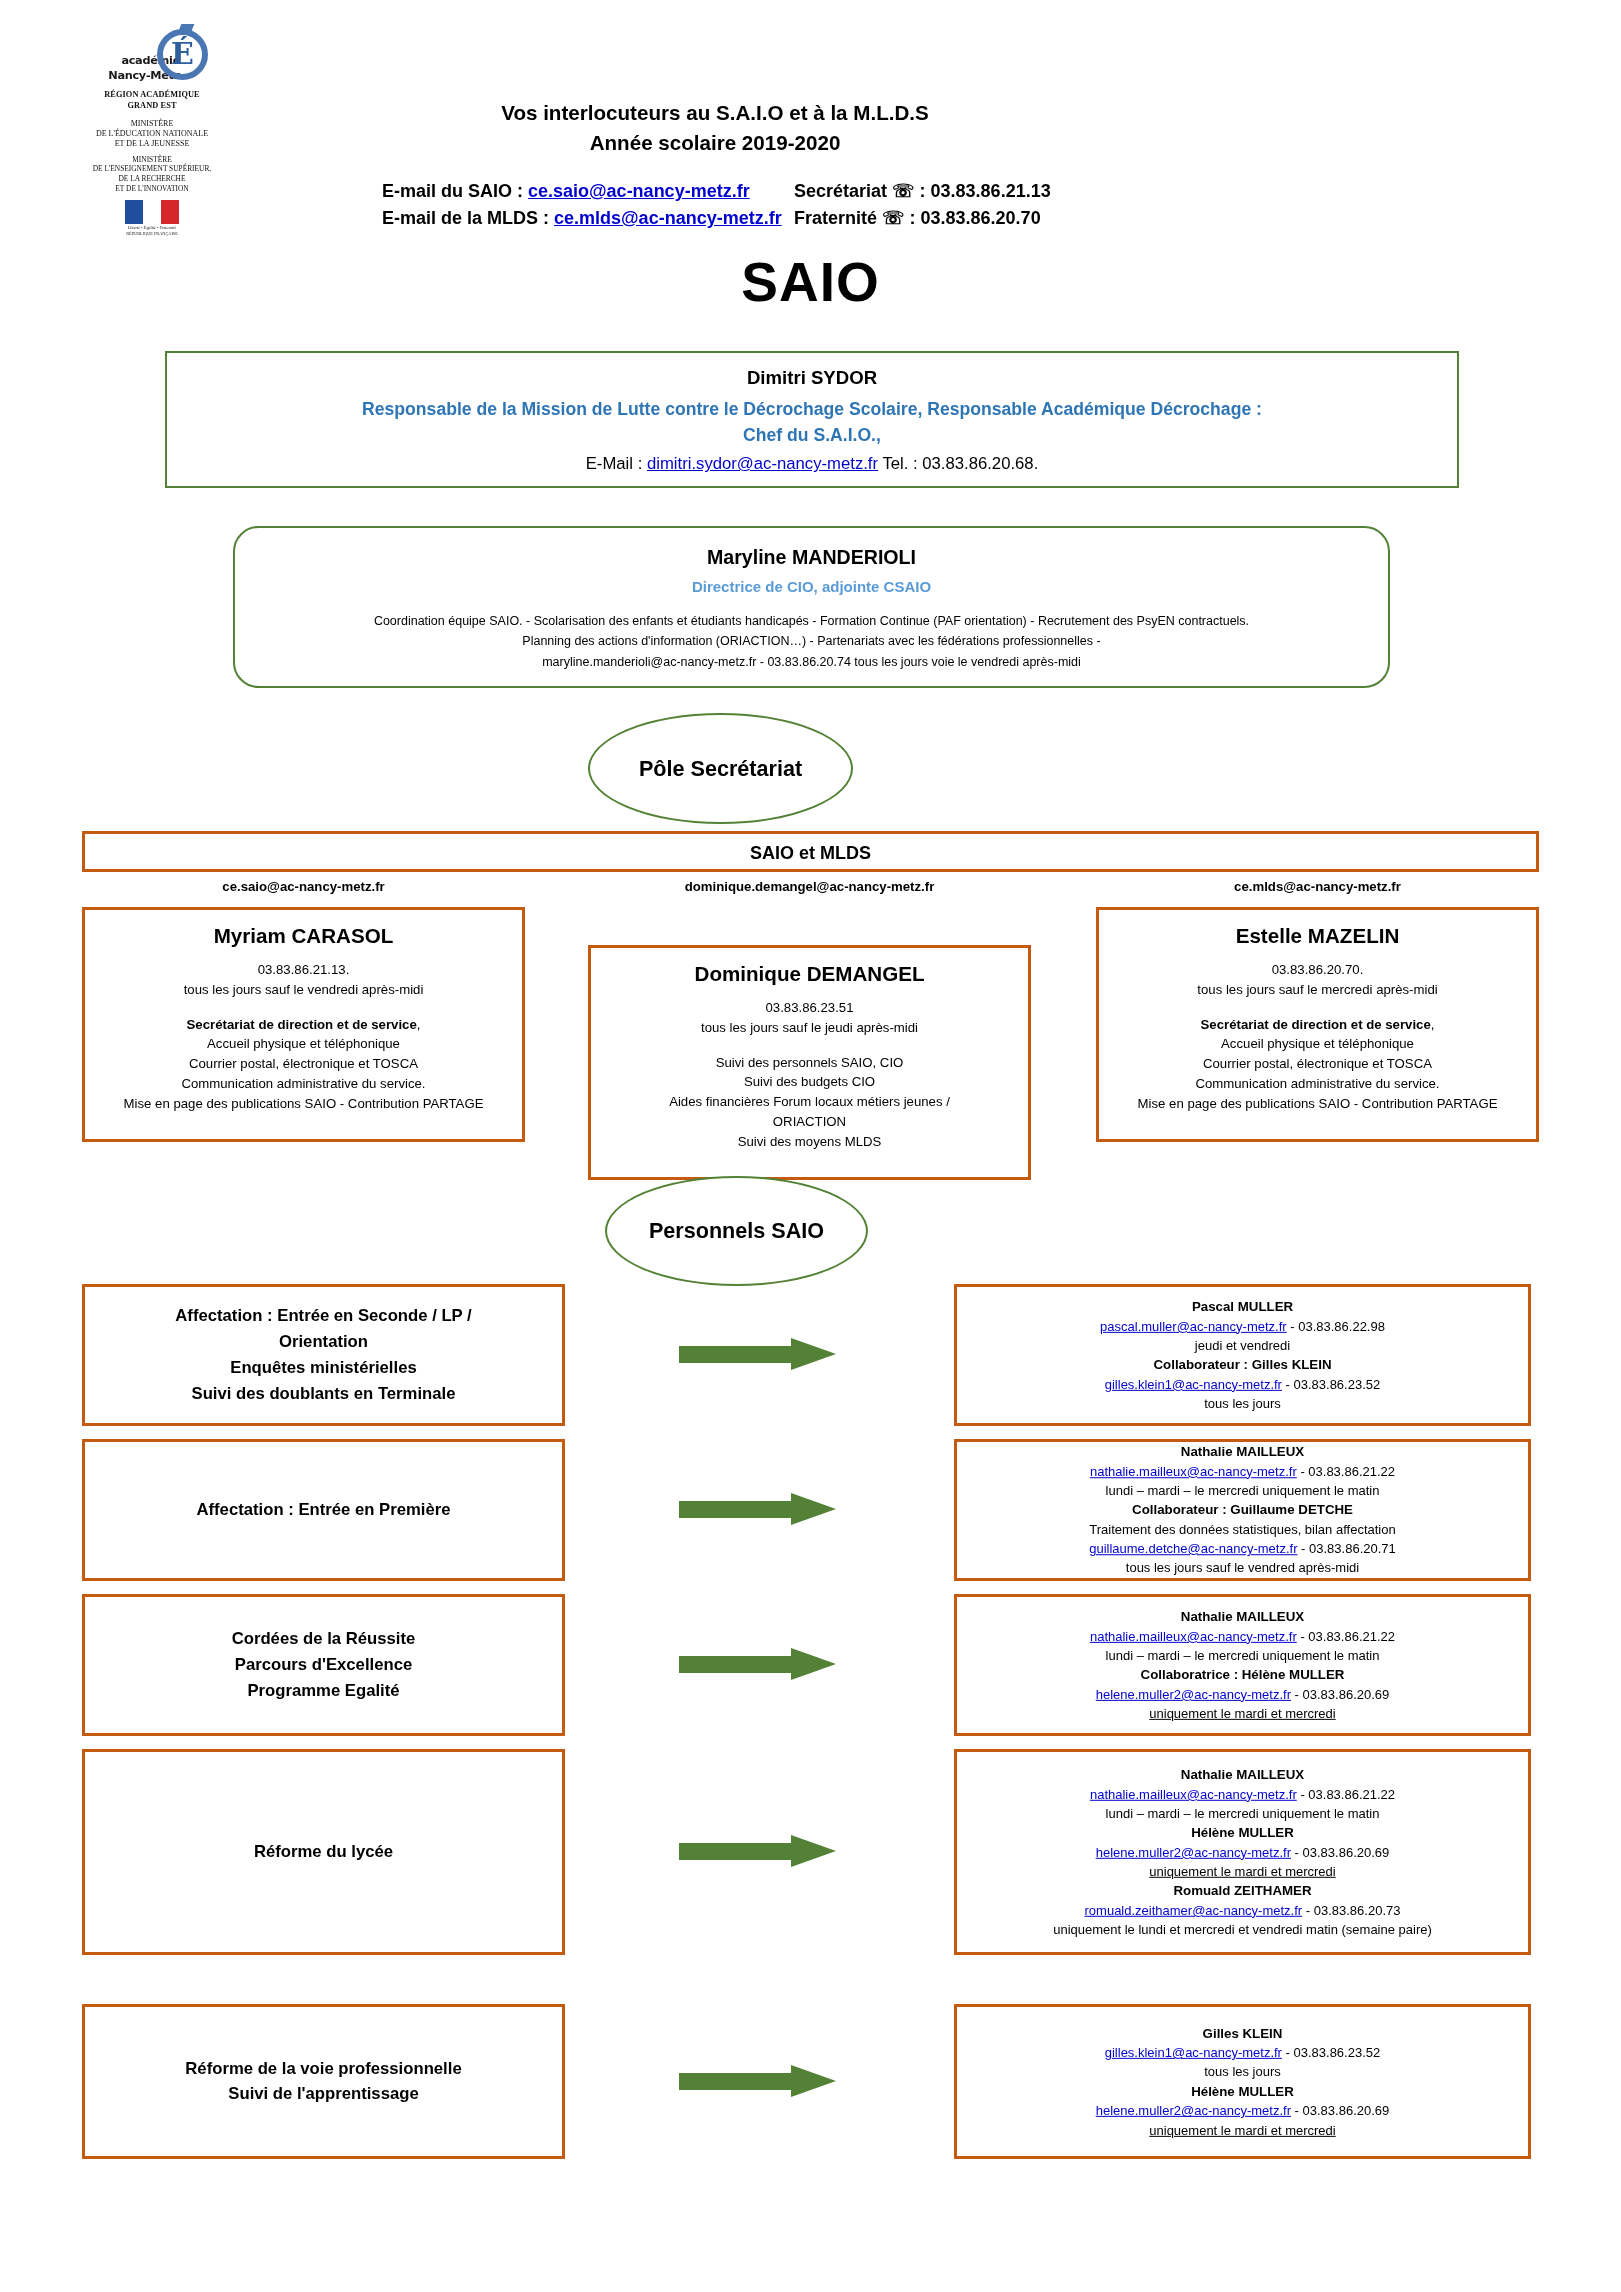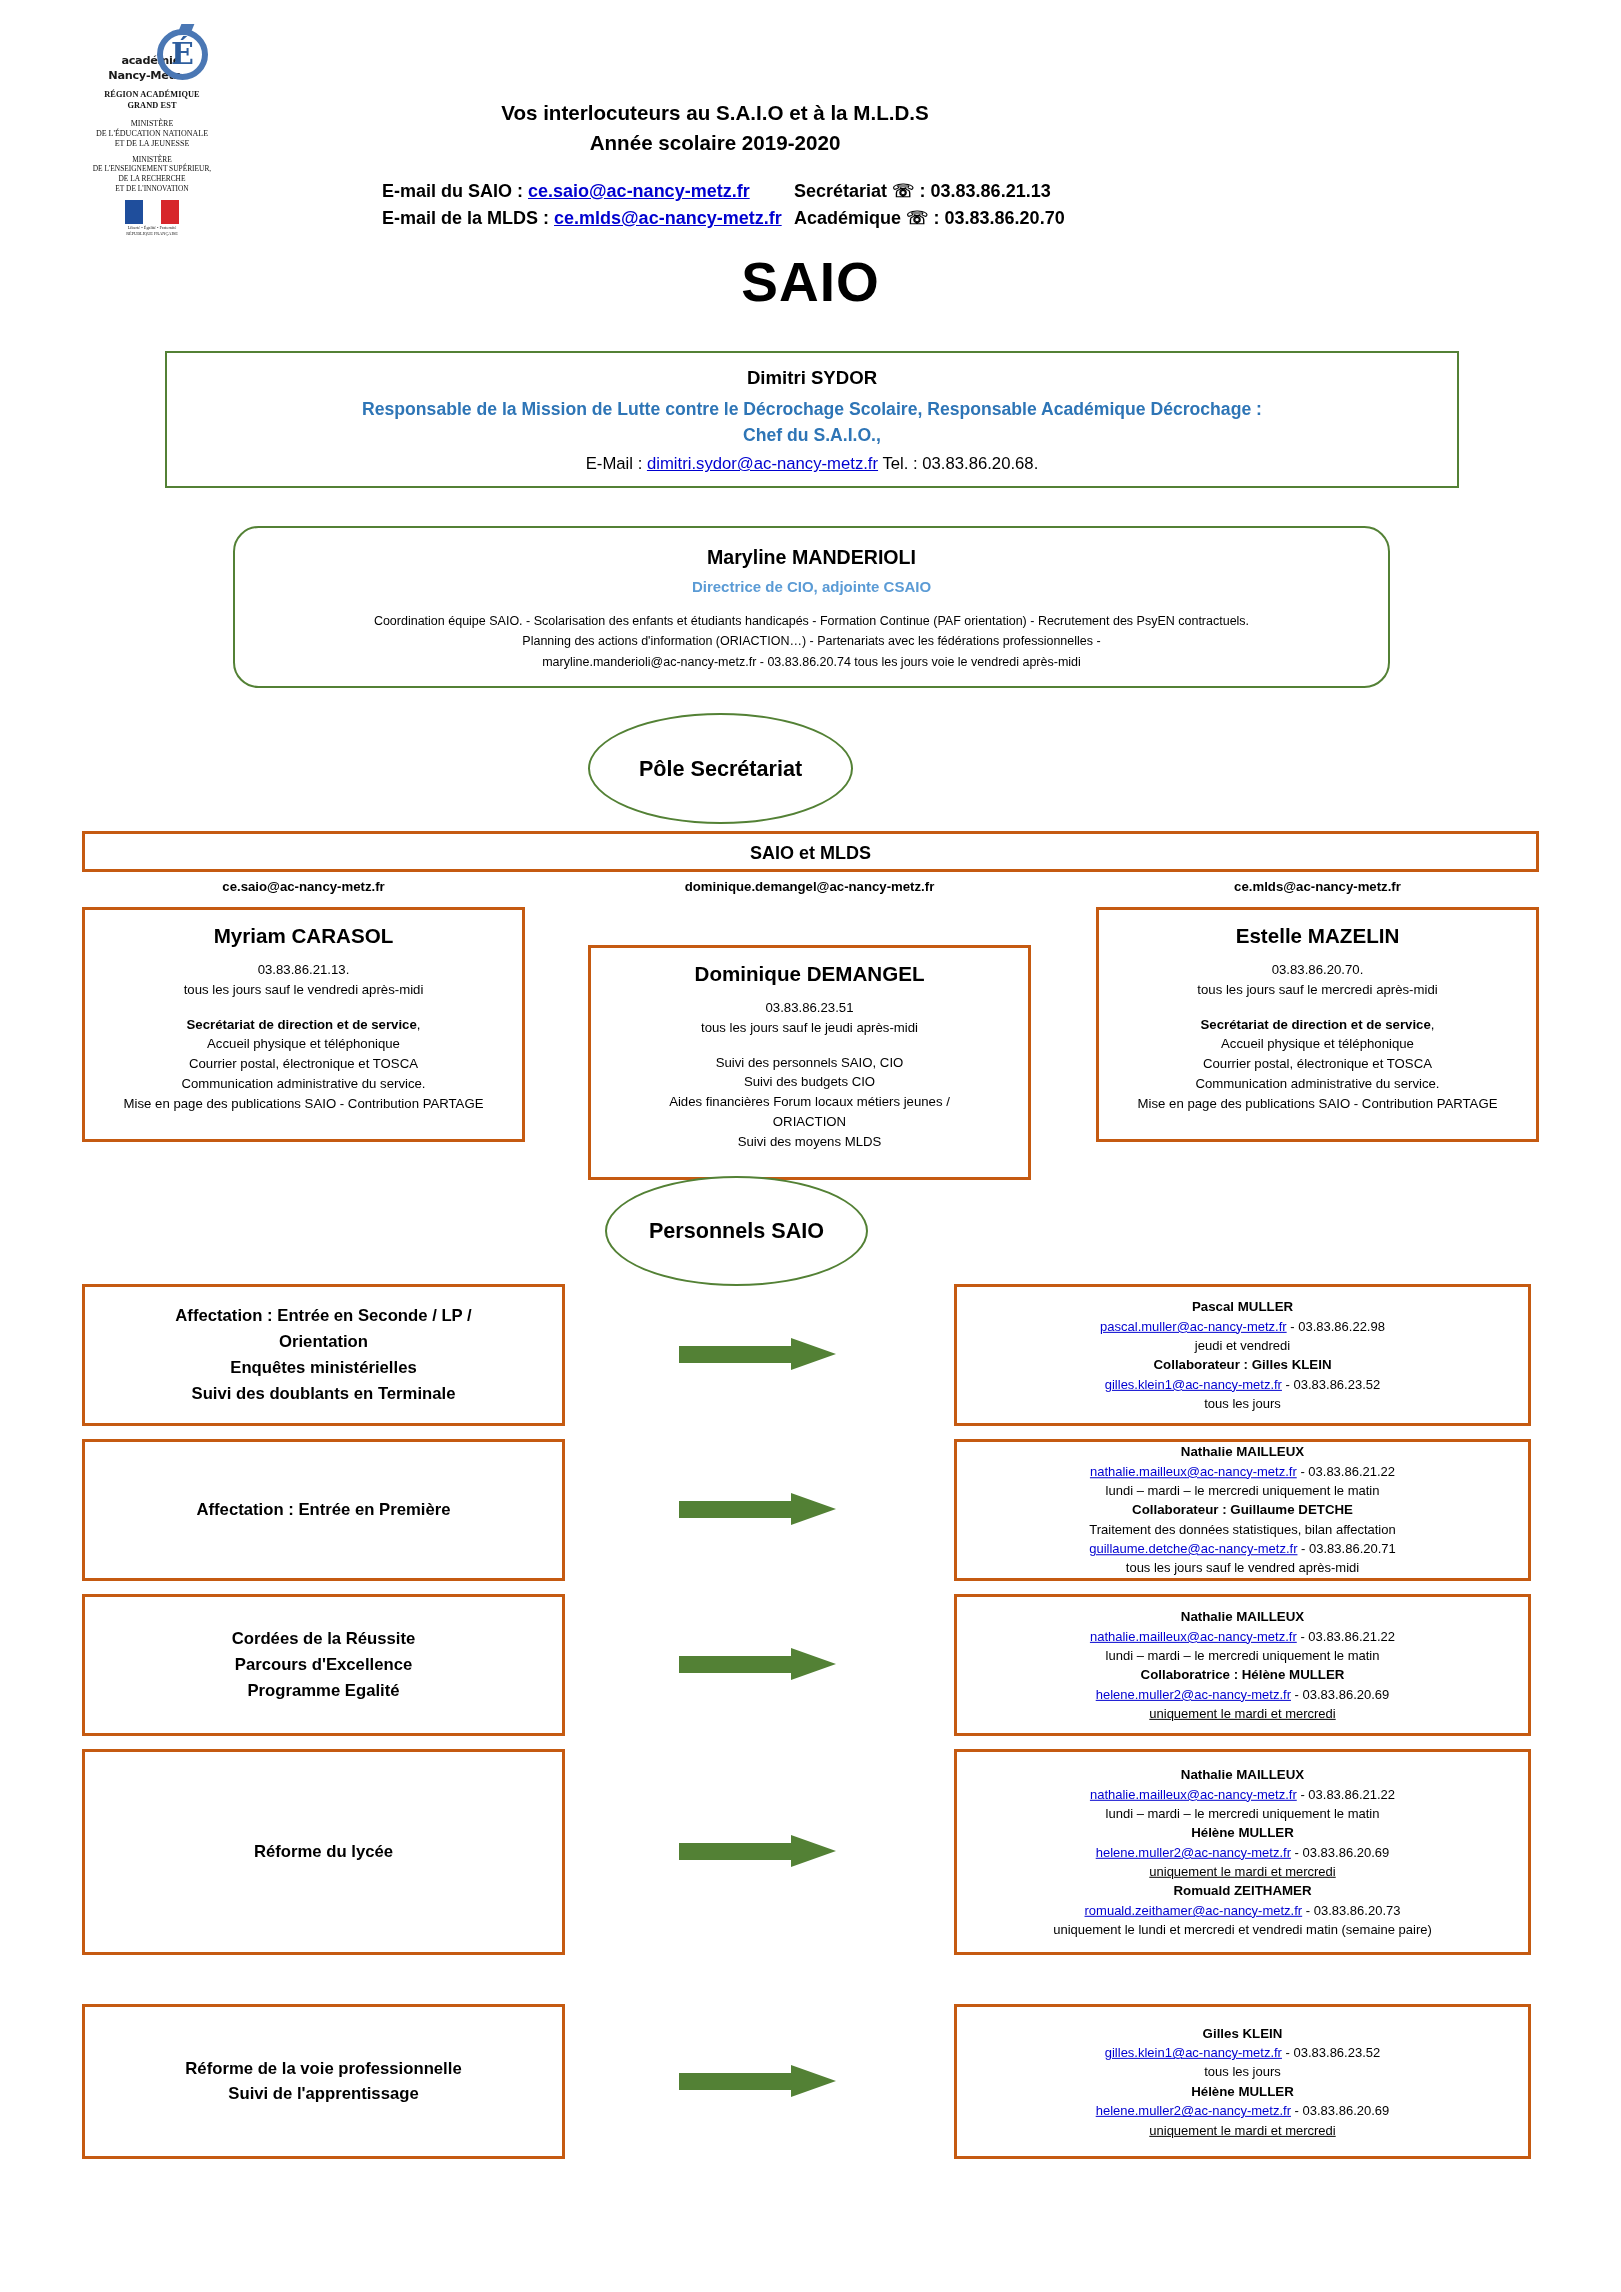--- a/index.html
+++ b/index.html
@@ -309,21 +309,21 @@
     <div class="mail-row">
       <div class="mail-left">
         <span>E-mail du SAIO : </span><span class="link">ce.saio@ac-nancy-metz.fr</span>
       </div>
       <div class="mail-right">Secrétariat ☏ : 03.83.86.21.13</div>
     </div>
     <div class="mail-row">
       <div class="mail-left">
         <span>E-mail de la MLDS : </span><span class="link">ce.mlds@ac-nancy-metz.fr</span>
       </div>
-      <div class="mail-right">Académique ☏ : 03.83.86.20.70</div>
+      <div class="mail-right">Fraternité ☏ : 03.83.86.20.70</div>
     </div>
   </div>
 
   <div class="saio-heading">SAIO</div>
 
   <div class="gbox" style="left:165px; top:351px; width:1294px; height:137px;">
     <div class="chef-name">Dimitri SYDOR</div>
     <div class="chef-role">
       <div>Responsable de la Mission de Lutte contre le Décrochage Scolaire, Responsable Académique Décrochage :</div>
       <div>Chef du S.A.I.O.,</div>

